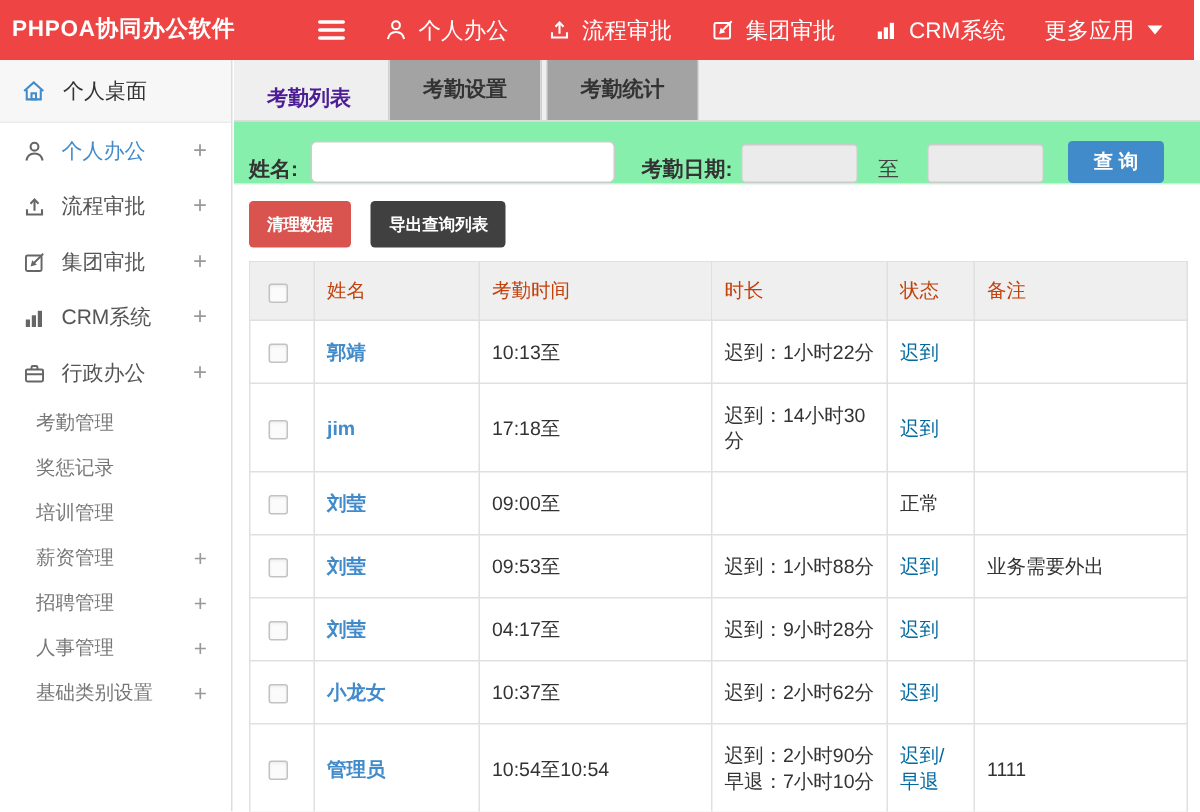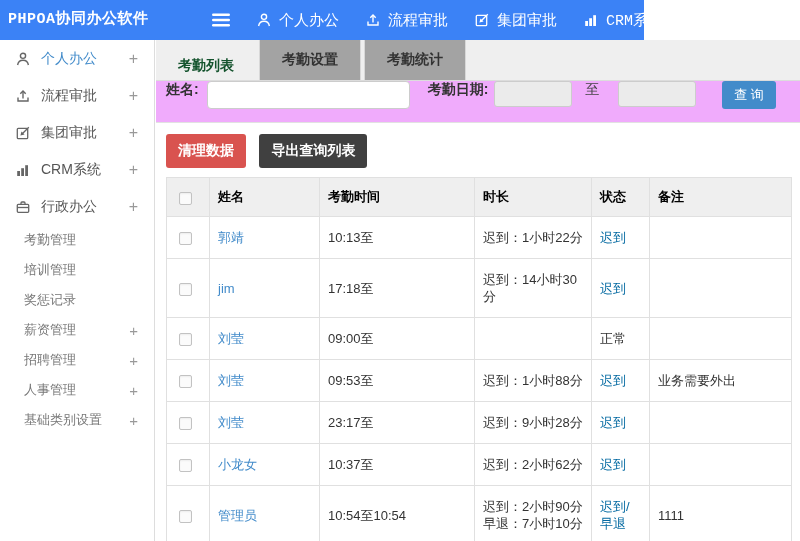--- a/index.html
+++ b/index.html
@@ -1,20 +1,20 @@
 <!DOCTYPE html>
 <html><head>
 <meta charset="utf-8">
 <style>
   * { margin:0; padding:0; box-sizing:border-box; }
   html,body { width:800px; height:541px; overflow:hidden; }
   body { font-family:"Liberation Sans","DejaVu Sans",sans-serif; background:#fff; position:relative; }
 
   
-  .topbar { position:absolute; top:0; left:0; width:644px; height:40px; background:#3b82f6; z-index:5;font-family:Liberation Mono, monospace; }
+  .topbar { position:absolute; top:0; left:0; width:796px; height:40px; background:#ef4444; z-index:5; }
   .brand { position:absolute; left:8px; top:0; line-height:40px; color:#fff; font-size:15px; font-weight:bold; letter-spacing:.5px; }
   .topnav { position:absolute; left:212px; top:0; height:40px; display:flex; align-items:center; gap:26px; }
   .nav-item { display:flex; align-items:center; gap:7px; color:#fff; font-size:15px; cursor:pointer; white-space:nowrap; }
   .nav-item svg { display:block; }
   .caret-down { width:0; height:0; border-left:5px solid transparent; border-right:5px solid transparent; border-top:6px solid #fff; margin-left:2px; }
 
   
   .sidebar { position:absolute; top:40px; left:0; width:155px; bottom:0; background:#fff; border-right:1px solid #ddd; }
   .side-desktop { height:42px; display:flex; align-items:center; gap:11px; padding-left:14px; background:#f7f7f7; border-bottom:1px solid #ececec; font-size:14px; color:#333; cursor:pointer; }
   .side-desktop .icon { color:#428bca; display:flex; }
@@ -24,43 +24,43 @@
   .side-item.active .lbl { color:#428bca; }
   .side-item .exp { margin-left:auto; color:#999; font-size:16px; font-weight:normal; }
   .side-sub { height:30px; display:flex; align-items:center; padding:0 16px 0 24px; font-size:13px; color:#777; cursor:pointer; }
   .side-sub .exp { margin-left:auto; color:#999; font-size:15px; }
 
   
   .main { position:absolute; left:156px; top:40px; width:644px; bottom:0; background:#fff; }
 
   .tabbar { height:41px; background:#efefef; border-bottom:1px solid #dcdcdc; display:flex; align-items:stretch; }
   .tab { display:flex; align-items:center; justify-content:center; font-size:14px; font-weight:bold; cursor:pointer; padding:0 22px; }
-  .tab.active { color:#14532d;margin-top:11px; }
+  .tab.active { color:#4c1d95;margin-top:11px; }
   .tab.inactive { background:#a3a3a3; border-left:1px solid #d8d8d8; border-right:1px solid #d8d8d8; color:#333; margin-left:3px; }
 
-  .filter { height:42px; background:#f0abfc; border-bottom:1px solid #e2e2e2; display:flex; align-items:flex-start; padding:0 24px 0 10px; font-size:14px; color:#333; }
+  .filter { height:42px; background:#86efac; border-bottom:1px solid #e2e2e2; display:flex; align-items:flex-end; padding:0 24px 0 10px; font-size:14px; color:#333; }
   .filter .flabel { font-weight:bold; white-space:nowrap; }
   .name-input { width:203px; height:28px; margin-left:8px; border:1px solid #ccc; border-radius:4px; background:#fff; padding:0 6px; font-size:13px; outline:none; }
   .date-label { margin-left:18px; }
   .date-input { width:78px; height:26px; margin-left:6px; background:#ebebeb; border:1px solid #ccc; border-radius:3px; padding:0 5px; font-size:13px; outline:none; }
   .to-label { margin:0 13px; font-weight:normal; color:#444; }
-  .search-btn { margin-left:auto; width:54px; height:28px; background:#428bca; color:#fff; border:none; border-radius:3px; font-size:13px; font-weight:normal; cursor:pointer; }
+  .search-btn { margin-left:auto; width:64px; height:28px; background:#428bca; color:#fff; border:none; border-radius:3px; font-size:13px; font-weight:bold; cursor:pointer; }
 
   .actions { padding:11px 10px 9px 10px; background:#fff; }
-  .btn { display:inline-block; border:none; border-radius:3px; color:#fff; font-size:14px; font-weight:bold; padding:8px 12px; cursor:pointer; }
+  .btn { display:inline-block; border:none; border-radius:3px; color:#fff; font-size:11px; font-weight:bold; padding:8px 12px; cursor:pointer; }
   .btn-danger { background:#d9534f; }
   .btn-info { background:#404040; margin-left:9px; }
 
   table.grid { margin:0 10px; width:625px; border-collapse:collapse; font-size:13px; color:#333; table-layout:fixed; }
   .grid th, .grid td { border:1px solid #e0e0e0; text-align:left; vertical-align:middle; overflow:hidden; }
-  .grid thead th { background:#efefef; color:#000000; font-weight:bold; padding:10px 8px; }
+  .grid thead th { background:#efefef; color:#c2410c; font-weight:normal; padding:10px 8px; }
   .grid td { padding:12px 8px; background:#fff; line-height:17px; }
   .grid td.ck, .grid th.ck { text-align:left; padding-left:12px; }
   .checkbox { display:inline-block; width:13px; height:13px; border:1px solid #c2c2c2; border-radius:2px; background:#fbfbfb; box-shadow:inset 0 1px 2px rgba(0,0,0,.06); vertical-align:middle; cursor:pointer; }
-  .name-link { color:#428bca; text-decoration:none; cursor:pointer; }
+  .name-link { color:#428bca; text-decoration:none; cursor:pointer;font-weight:bold; }
   .st-late { color:#0369a1; }
   .st-normal { color:#333; }
 </style>
 </head>
 <body>
 
 <div class="topbar">
   <div class="brand">PHPOA协同办公软件</div>
   <div class="topnav">
     <div class="nav-item">
@@ -115,20 +115,30 @@
         <span>CRM系统</span>
       </div>
       <div class="nav-item">
         <span>更多应用</span>
         <span class="caret-down"></span>
       </div>
     </div>
 </div>
 
 <div class="sidebar">
+  <div class="side-desktop">
+    <span class="icon">
+      <svg width="17" height="17" viewBox="0 0 16 16" fill="none" stroke="currentColor" stroke-width="1.3">
+          <path d="M2 8.2L8 2.8l6 5.4"></path>
+          <path d="M3.6 7.4V13.4h8.8V7.4"></path>
+          <rect x="6.6" y="9.6" width="2.8" height="3.8"></rect>
+        </svg>
+    </span>
+    <span>个人桌面</span>
+  </div>
   <div id="side-items">
       <div class="side-item active">
         <span class="icon">
           <svg width="16" height="16" viewBox="0 0 16 16" fill="none" stroke="currentColor" stroke-width="1.4">
             <circle cx="8" cy="4.8" r="2.6"></circle>
             <path d="M2.6 14c.6-3.3 2.7-4.7 5.4-4.7s4.8 1.4 5.4 4.7"></path>
           </svg>
         </span>
         <span class="lbl">个人办公</span>
         <span class="exp">+</span>
@@ -178,24 +188,24 @@
         </span>
         <span class="lbl">行政办公</span>
         <span class="exp">+</span>
       </div>
     </div>
   <div id="side-subitems">
       <div class="side-sub">
         <span>考勤管理</span>
       </div>
       <div class="side-sub">
+        <span>奖惩记录</span>
+      </div>
+      <div class="side-sub">
         <span>培训管理</span>
-      </div>
-      <div class="side-sub">
-        <span>奖惩记录</span>
       </div>
       <div class="side-sub">
         <span>薪资管理</span>
         <span class="exp">+</span>
       </div>
       <div class="side-sub">
         <span>招聘管理</span>
         <span class="exp">+</span>
       </div>
       <div class="side-sub">
@@ -290,21 +300,21 @@
           <td>09:53至</td>
           <td>
             <div>迟到：1小时88分</div>
           </td>
           <td class="st-late">迟到</td>
           <td>业务需要外出</td>
         </tr>
         <tr>
           <td class="ck"><span class="checkbox"></span></td>
           <td><a class="name-link">刘莹</a></td>
-          <td>23:17至</td>
+          <td>04:17至</td>
           <td>
             <div>迟到：9小时28分</div>
           </td>
           <td class="st-late">迟到</td>
           <td></td>
         </tr>
         <tr>
           <td class="ck"><span class="checkbox"></span></td>
           <td><a class="name-link">小龙女</a></td>
           <td>10:37至</td>

